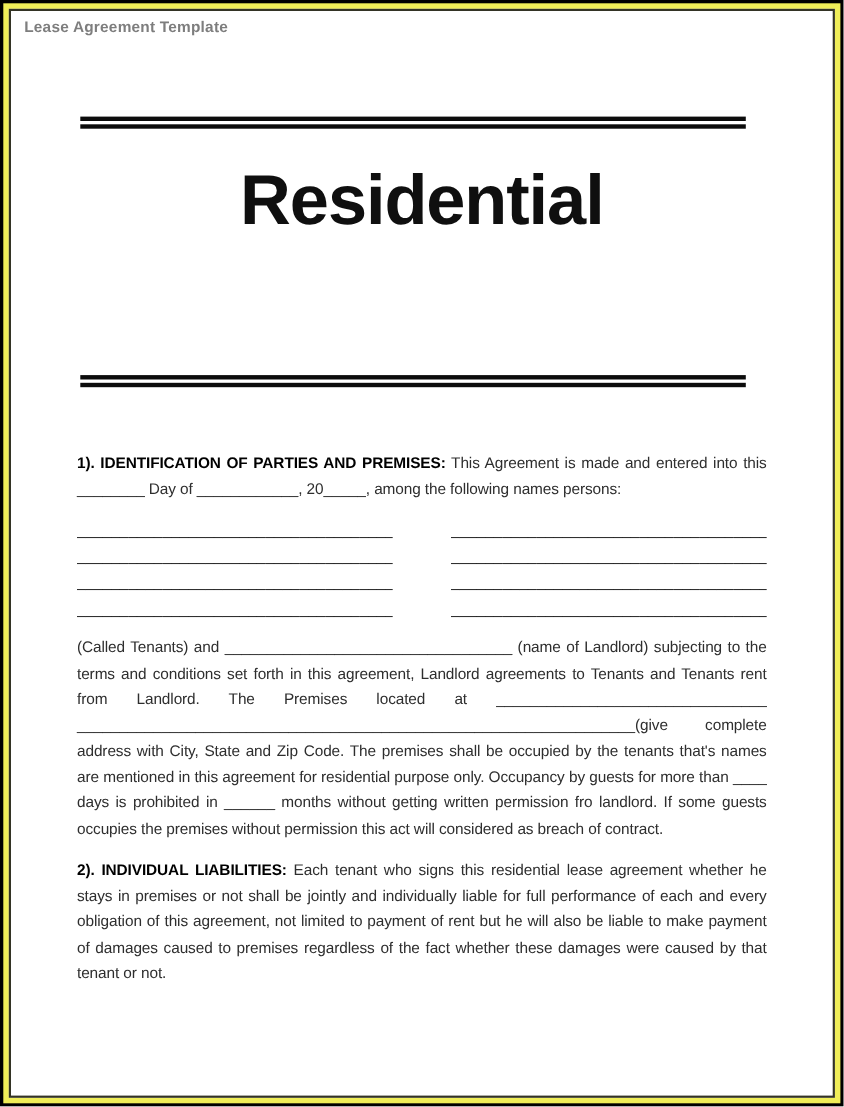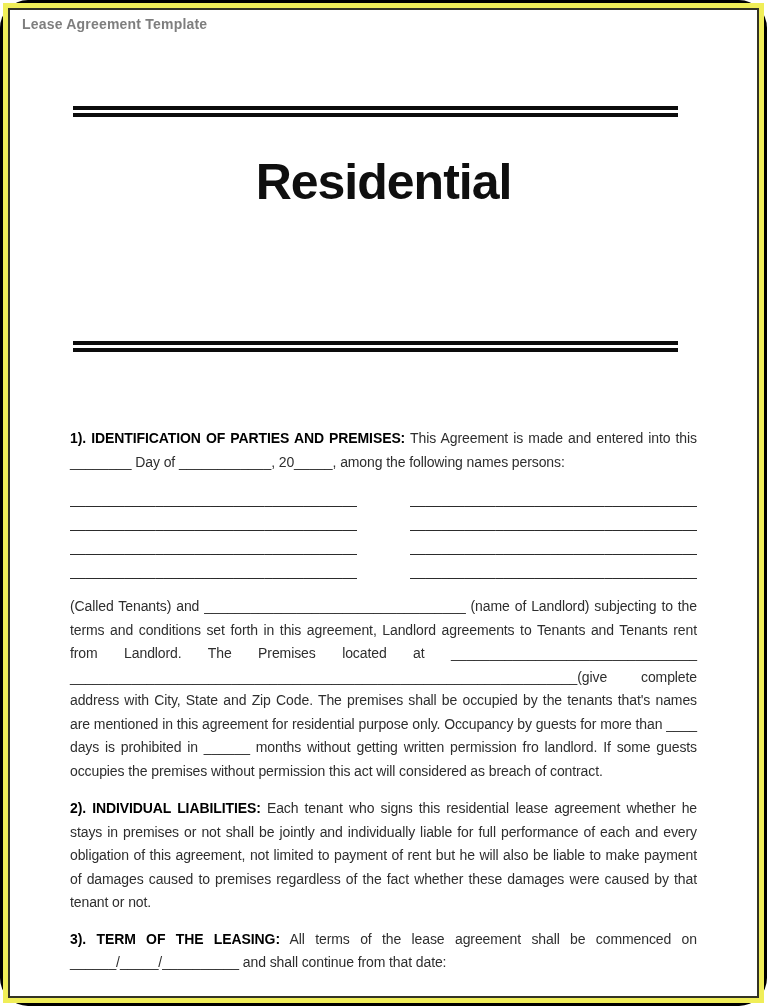--- a/index.html
+++ b/index.html
@@ -1,18 +1,18 @@
 <!DOCTYPE html>
 <html><head>
 <meta charset="utf-8">
 <style>
   html,body{margin:0;padding:0;background:#fff;}
   .page{
     width:767px;height:1006px;box-sizing:border-box;
-    background:#000;padding:3px;border-radius:28px;
+    background:#000;padding:3px;
   }
   .frame-band{
     width:100%;height:100%;box-sizing:border-box;
     background:#f0ee58;padding:5px;
   }
   .sheet{
     position:relative;width:100%;height:100%;box-sizing:border-box;
     background:#ffffff;border:2px solid #333324;overflow:hidden;
     font-family:"Liberation Sans","DejaVu Sans",sans-serif;
   }
@@ -21,25 +21,25 @@
     font-size:14px;font-weight:bold;color:#7e7e7e;letter-spacing:.2px;
   }
   .rule{position:absolute;left:63px;width:605px;}
   .rule-top{top:96px;}
   .rule-bottom{top:331px;}
   .rule .bar{height:4px;background:#0c0c0c;}
   .rule .bar:first-child{margin-bottom:3px;}
   .doc-title{
     position:absolute;top:122px;left:0;width:100%;margin:0;
     text-align:center;font-weight:bold;color:#0f0f0f;
-    font-size:50px;line-height:100px;letter-spacing:-1px;
+    font-size:64px;line-height:100px;letter-spacing:-1px;
   }
   .doc-title .tline{display:block;}
   .bodytext{
-    position:absolute;top:417px;left:60px;width:627px;
+    position:absolute;top:399px;left:60px;width:627px;
     font-size:14px;line-height:23.5px;color:#2e2e2e;
     text-align:justify;letter-spacing:-0.1px;
   }
   .bodytext p{margin:0 0 10px 0;}
   .bodytext p.sec{margin-bottom:13px;}
   .bodytext b{color:#000;}
   .blank-rows{margin:6px 0 12px 0;}
   .blank-row{display:flex;justify-content:space-between;height:24px;line-height:24px;}
   .blank{
     display:inline-block;width:287px;overflow:hidden;white-space:nowrap;
@@ -91,19 +91,18 @@
           <div class="blank-row">
             <span class="blank">________________________________________</span>
             <span class="blank">________________________________________</span>
           </div>
         </div>
 
         <p class="para2">(Called Tenants) and __________________________________ (name of Landlord) subjecting to the terms and conditions set forth in this agreement, Landlord agreements to Tenants and Tenants rent from Landlord. The Premises located at ________________________________ __________________________________________________________________(give complete address with City, State and Zip Code. The premises shall be occupied by the tenants that's names are mentioned in this agreement for residential purpose only. Occupancy by guests for more than ____ days is prohibited in ______ months without getting written permission fro landlord. If some guests occupies the premises without permission this act will considered as breach of contract.</p>
 
         <p class="sec2"><b><span>2).</span> <span>INDIVIDUAL LIABILITIES:</span></b> <span>Each tenant who signs this residential lease agreement whether he stays in premises or not shall be jointly and individually liable for full performance of each and every obligation of this agreement, not limited to payment of rent but he will also be liable to make payment of damages caused to premises regardless of the fact whether these damages were caused by that tenant or not.</span></p>
 
-        <p><b><span>3).</span> <span>TERM OF THE LEASING:</span></b> <span>All terms of the lease agreement shall be commenced on ______/_____/__________ and shall continue from that date:</span></p>
 
       </div>
 
     </div>
   </div>
 </div>
 
 </body></html>

